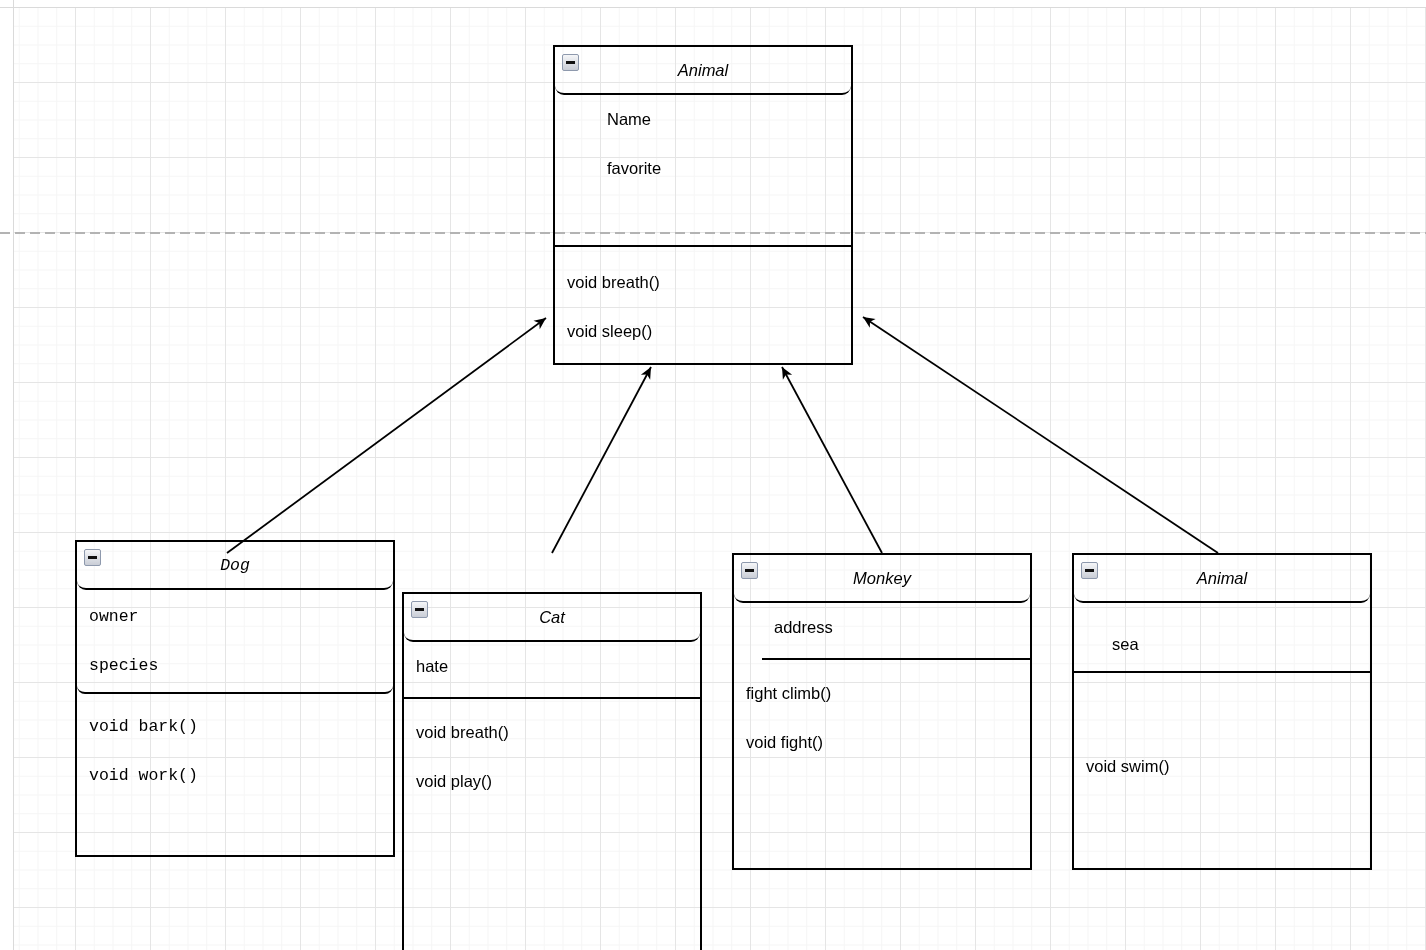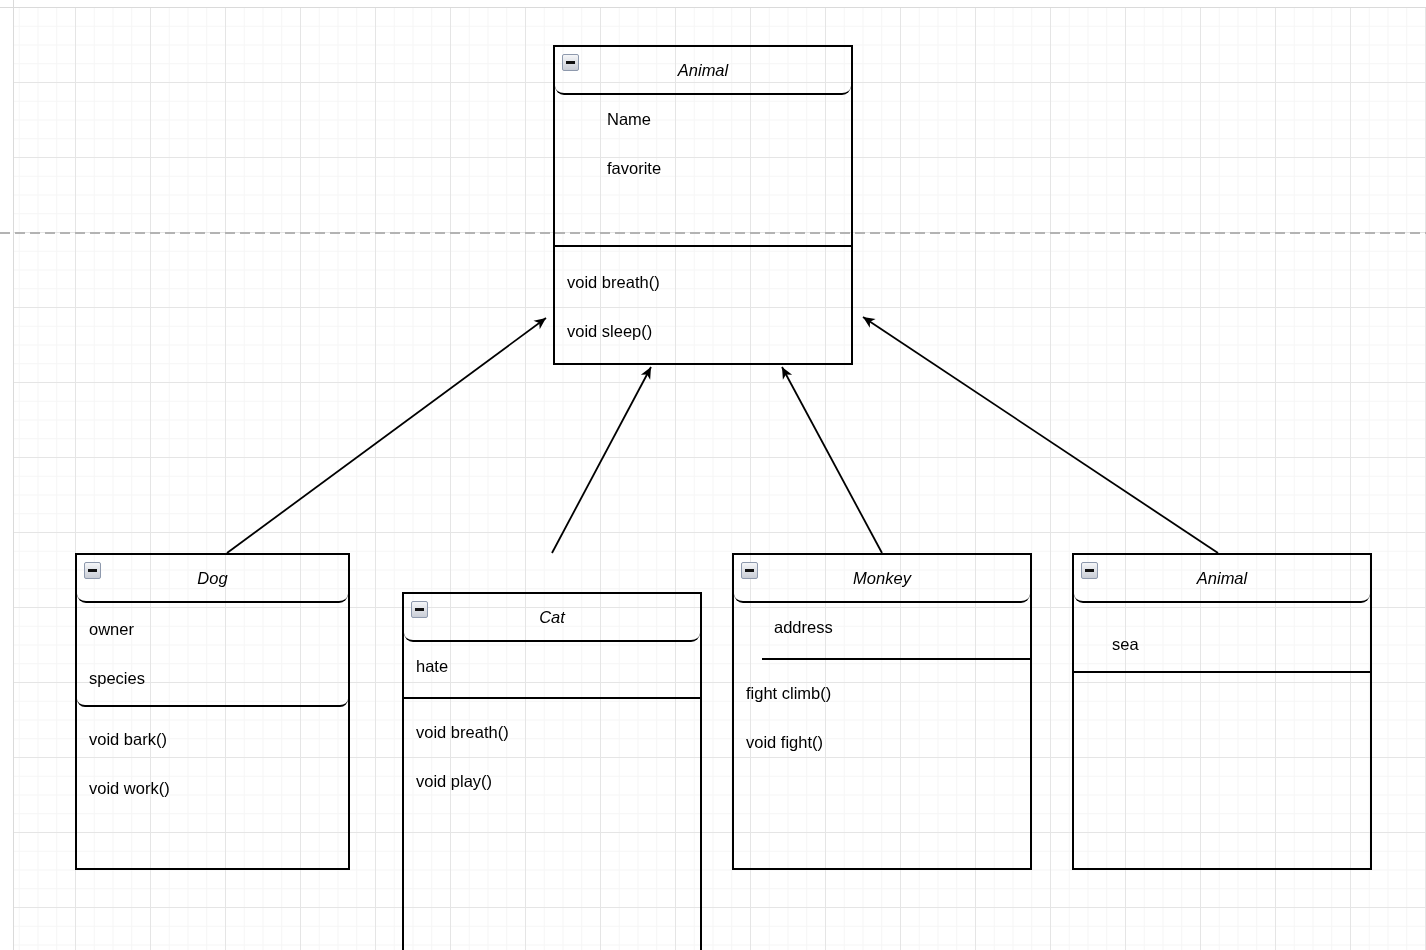--- a/index.html
+++ b/index.html
@@ -61,21 +61,21 @@
   }
   .collapse::after { content:""; width:9px; height:3px; background:#111111; }
   .uml-fields { border-bottom:2px solid #000000; box-sizing:border-box; }
   .uml-row { height:49px; display:flex; align-items:center; padding-left:12px; }
 
   
   .c-animal  { left:553px;  top:45px;  width:300px; height:320px; }
   .c-animal .uml-fields   { height:152px;padding-left:40px; }
   .c-animal .uml-methods  { padding-top:11px; }
 
-  .c-dog     { left:75px;   top:553px; width:275px; height:317px; }
+  .c-dog     { left:75px;   top:540px; width:320px; height:317px;font-family:Liberation Mono, monospace; }
   .c-dog .uml-fields      { height:104px; padding-top:2px;border-radius:8px; }
   .c-dog .uml-methods     { padding-top:8px; }
 
   .c-cat     { left:402px;  top:553px; width:300px; height:374px;margin-top:39px; }
   .c-cat .uml-fields      { height:57px; }
   .c-cat .uml-methods     { padding-top:9px; }
 
   .c-monkey  { left:732px;  top:553px; width:300px; height:317px; }
   .c-monkey .uml-fields   { height:57px;margin-left:28px; }
   .c-monkey .uml-methods  { padding-top:9px; }
@@ -169,15 +169,18 @@
   </div>
 
   <div class="uml-class c-dolphin">
     <div class="uml-title">
       <span class="collapse"></span>
       <span class="title-text">Animal</span>
     </div>
     <div class="uml-fields">
       <div class="uml-row">sea</div>
     </div>
+    <div class="uml-methods">
+      <div class="uml-row">void swim()</div>
+    </div>
   </div>
 
 </div>
 
 </body></html>

